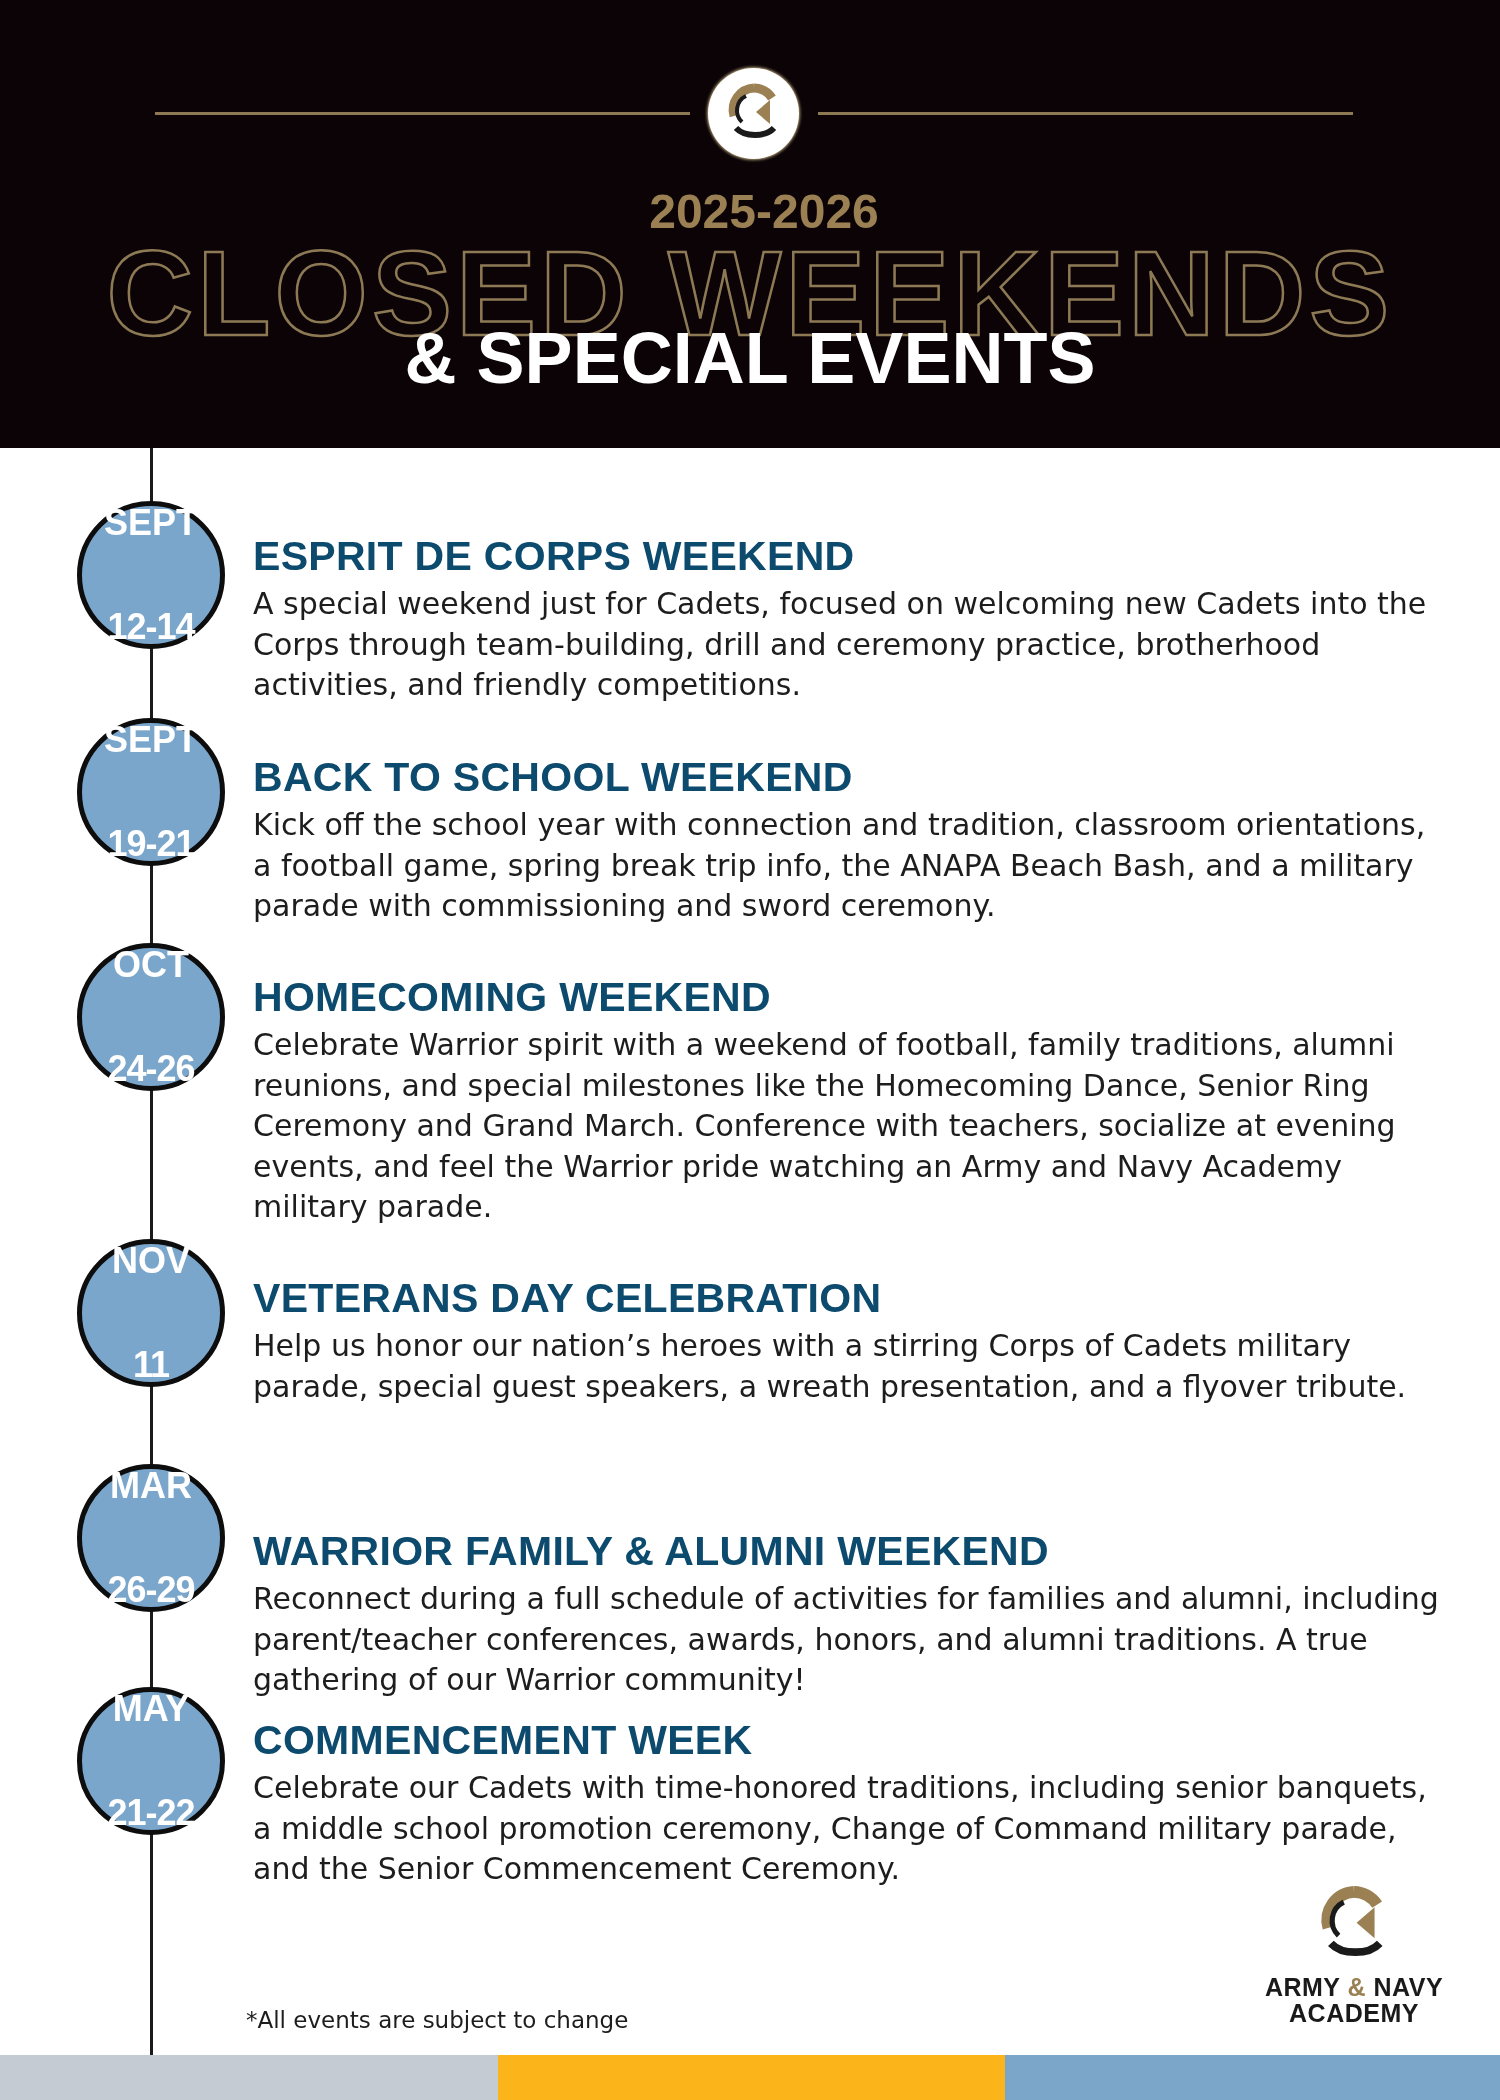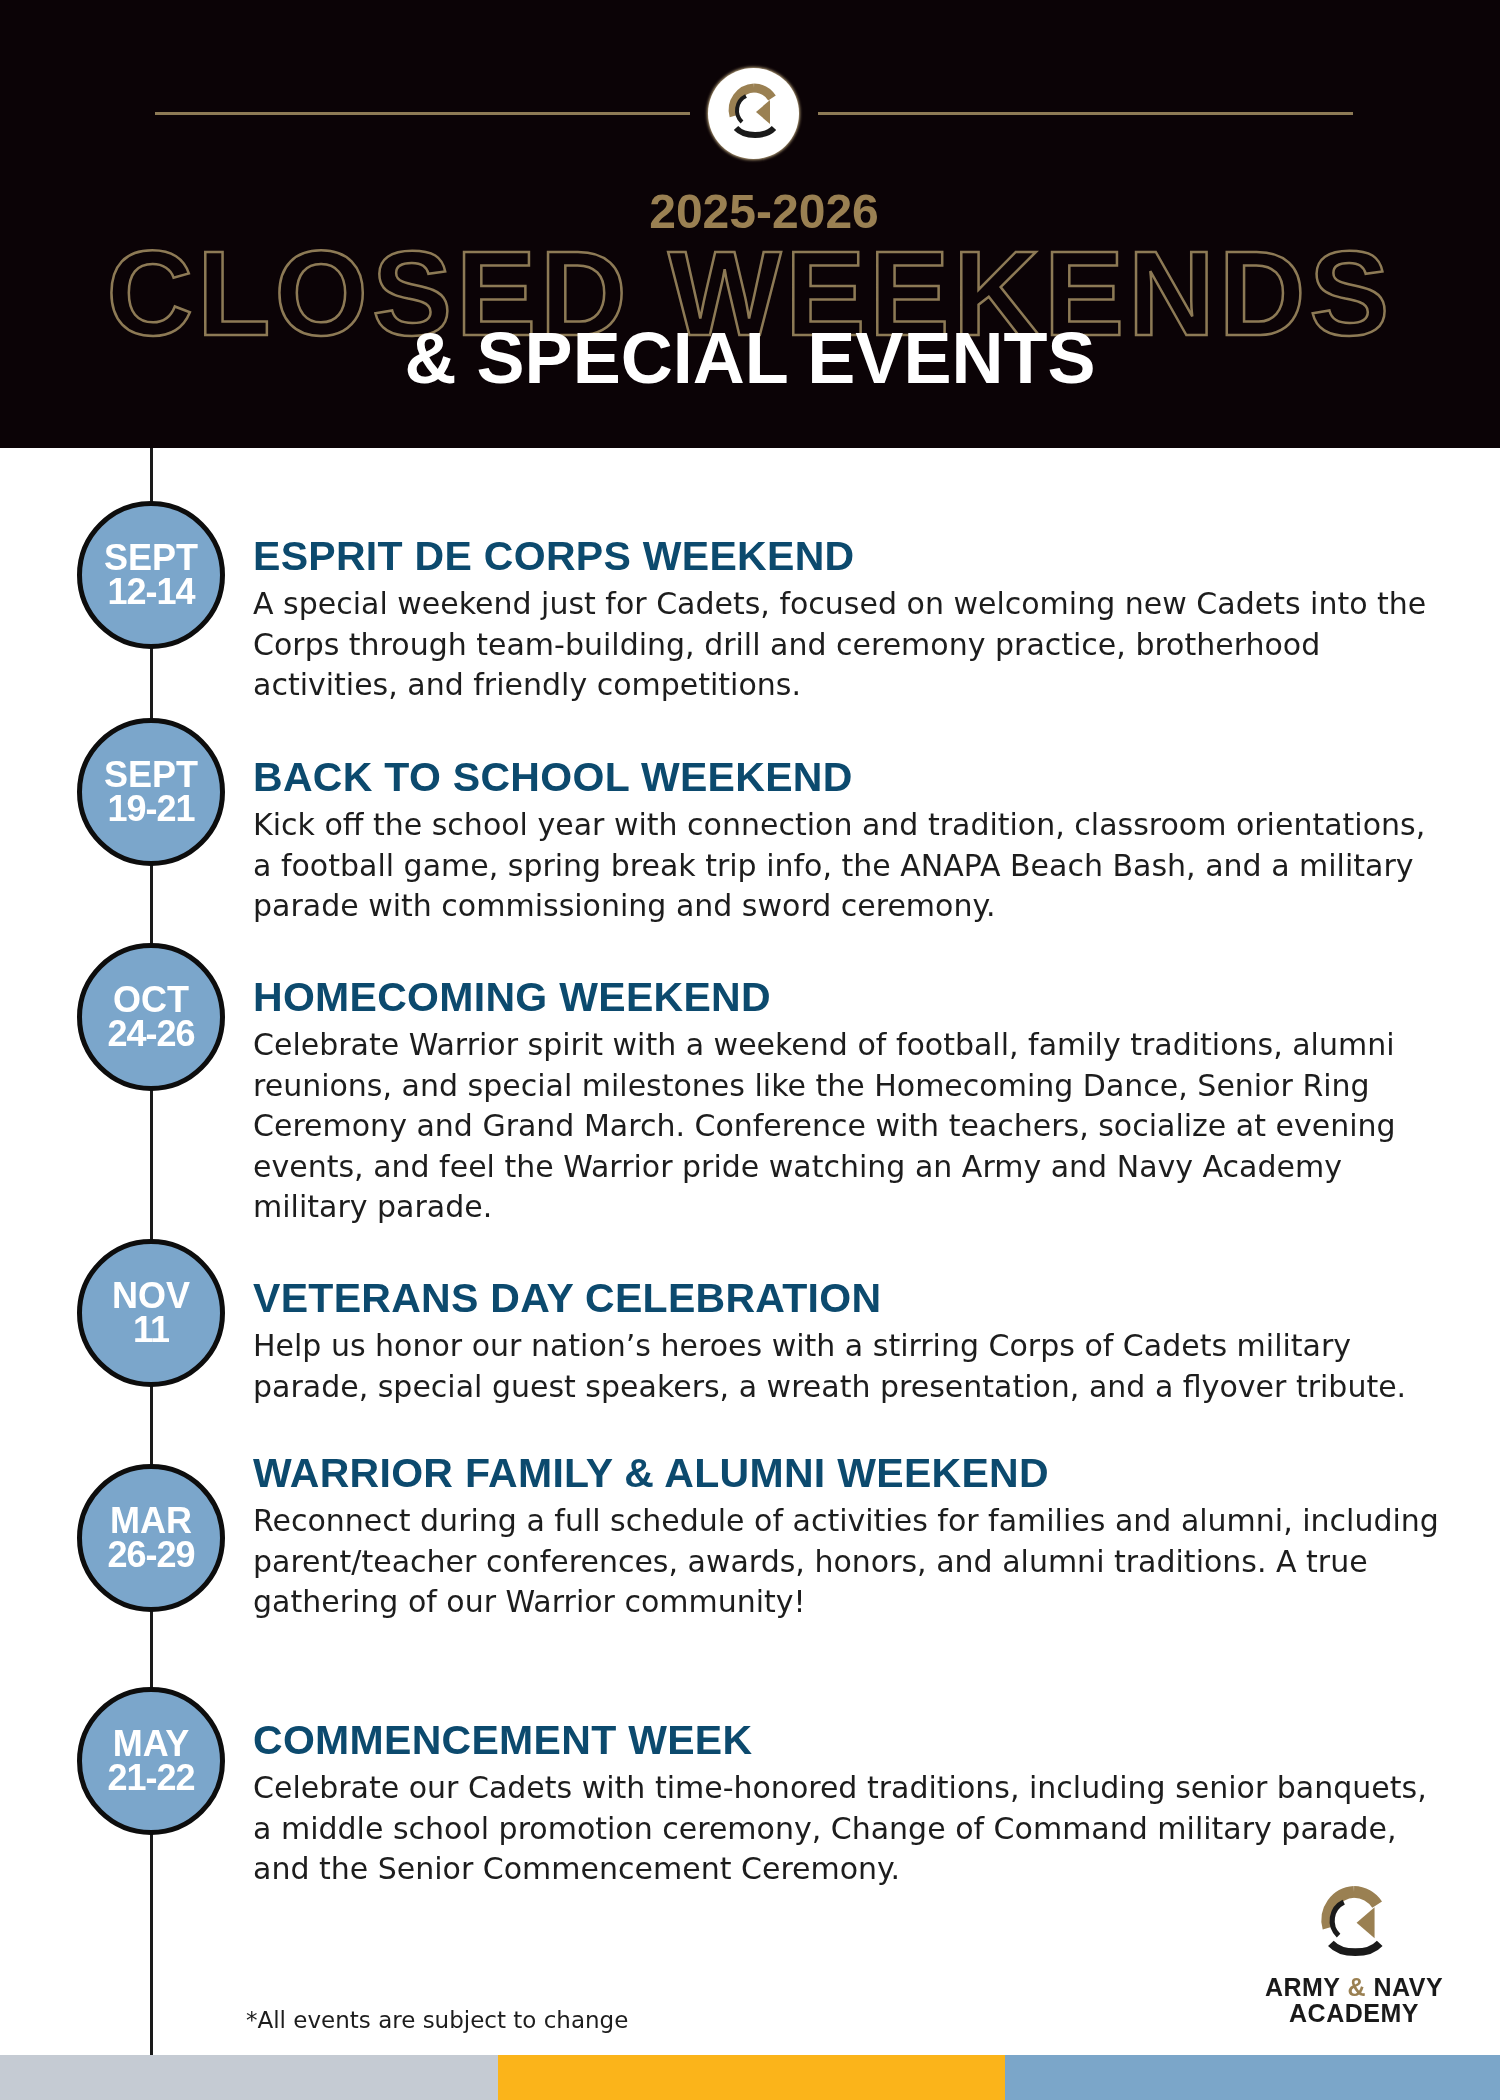--- a/index.html
+++ b/index.html
@@ -12,21 +12,21 @@
   .rule.right { left: 818px; width: 535px; }
   .logo-badge { position: absolute; left: 708px; top: 68px; width: 91px; height: 91px; border-radius: 50%; background: #ffffff; box-shadow: 0 0 3px 1px #b7a27a; }
   .logo-badge svg { position: absolute; left: 18px; top: 14px; width: 56px; height: 62px; }
 
   .year { position: absolute; left: 0; width: 1500px; top: 186px; text-align: center; font-family: "Liberation Sans", sans-serif; font-weight: 700; font-size: 48px; letter-spacing: 0px; color: #9a8052; line-height: 52px; padding-left: 28px; }
   .outline-title { position: absolute; left: 0; width: 1500px; top: 232px; text-align: center; font-family: "Liberation Sans", sans-serif; font-weight: 700; font-size: 120px; line-height: 122px; letter-spacing: 4px; color: transparent; -webkit-text-stroke: 2.5px #8d7a55; }
   .sub-title { position: absolute; left: 0; width: 1500px; top: 313px; text-align: center; font-family: "Liberation Sans", sans-serif; font-weight: 700; font-size: 72px; line-height: 90px; color: #ffffff; letter-spacing: 0px; }
 
   .timeline-line { position: absolute; left: 150px; top: 448px; width: 3px; height: 1607px; background: #1a1a1a; }
 
-  .date-circle { position: absolute; left: 77px; width: 148px; height: 148px; border-radius: 50%; background: #7ba6cb; border: 5px solid #0d0d0d; display: flex; flex-direction: column; justify-content: center; align-items: center; color: #ffffff; font-family: "Liberation Sans", sans-serif; font-weight: 700; text-align: center; }
+  .date-circle { position: absolute; left: 77px; width: 148px; height: 148px; border-radius: 50%; background: #7ba6cb; border: 5px solid #0d0d0d; display: flex; flex-direction: column; justify-content: space-between; align-items: center; color: #ffffff; font-family: "Liberation Sans", sans-serif; font-weight: 700; text-align: center; }
   .date-circle .m { font-size: 36px; line-height: 34px; letter-spacing: 0px; }
   .date-circle .d { font-size: 36px; line-height: 34px; letter-spacing: -1px; }
 
   .event { position: absolute; left: 253px; width: 1200px; }
   .event-title { font-family: "Liberation Sans", sans-serif; font-weight: 700; font-size: 41px; line-height: 48px; color: #0c4a6e; letter-spacing: 0.3px; }
   .event-desc { margin-top: 4px; font-family: "DejaVu Sans", sans-serif; font-weight: 400; font-size: 30px; line-height: 40.6px; color: #1d1d1d; letter-spacing: 0px; }
 
   .footnote { position: absolute; left: 246px; top: 2006px; font-family: "DejaVu Sans", sans-serif; font-size: 23px; line-height: 28px; color: #1d1d1d; }
 
   .brand { position: absolute; left: 1244px; top: 1882px; width: 220px; text-align: center; }
@@ -94,21 +94,21 @@
 </div>
 <div class="event" style="top:1274px;">
   <div class="event-title">VETERANS DAY CELEBRATION</div>
   <div class="event-desc">Help us honor our nation’s heroes with a stirring Corps of Cadets military parade, special guest speakers, a wreath presentation, and a flyover tribute.</div>
 </div>
 
 <div class="date-circle" style="top:1464px;">
   <span class="m">MAR</span>
   <span class="d">26-29</span>
 </div>
-<div class="event" style="top:1449px;">
+<div class="event" style="top:1527px;">
   <div class="event-title">WARRIOR FAMILY &amp; ALUMNI WEEKEND</div>
   <div class="event-desc">Reconnect during a full schedule of activities for families and alumni, including parent/teacher conferences, awards, honors, and alumni traditions. A true gathering of our Warrior community!</div>
 </div>
 
 <div class="date-circle" style="top:1687px;">
   <span class="m">MAY</span>
   <span class="d">21-22</span>
 </div>
 <div class="event" style="top:1716px;">
   <div class="event-title">COMMENCEMENT WEEK</div>

